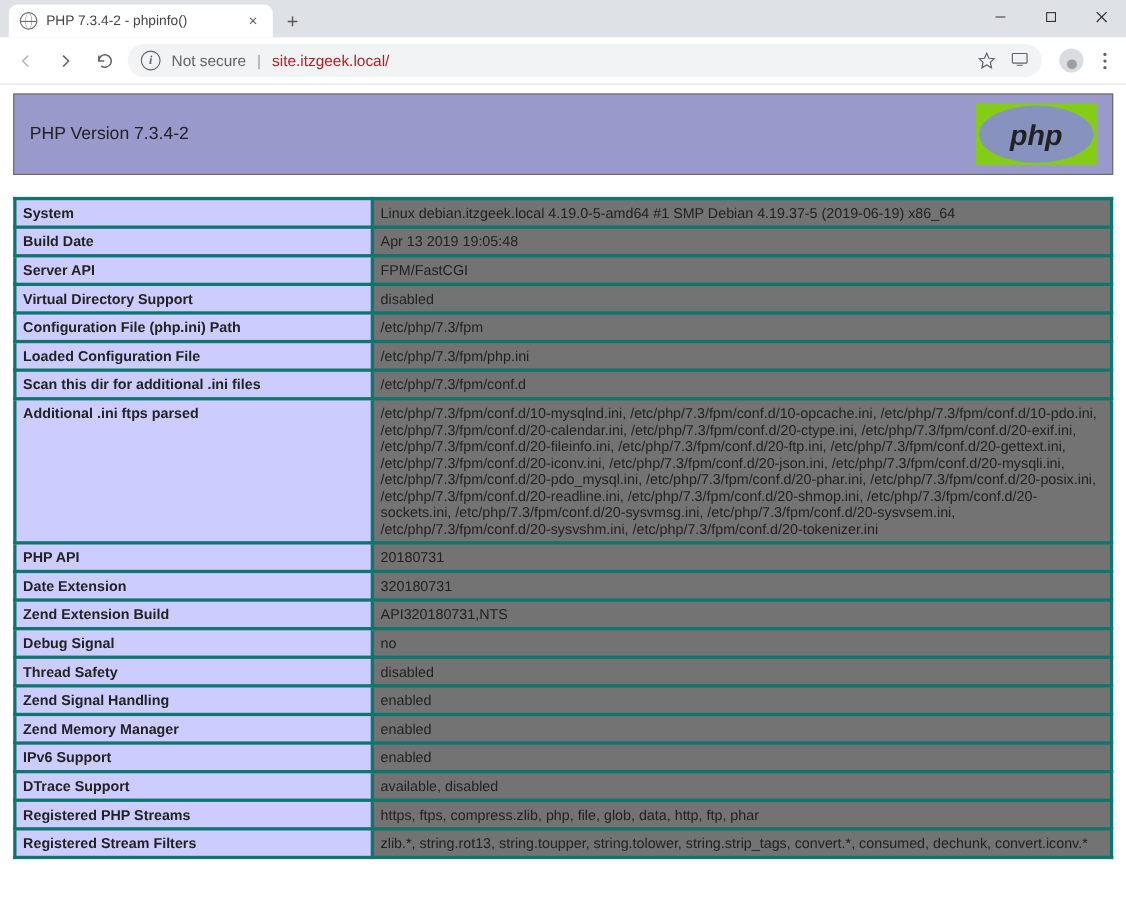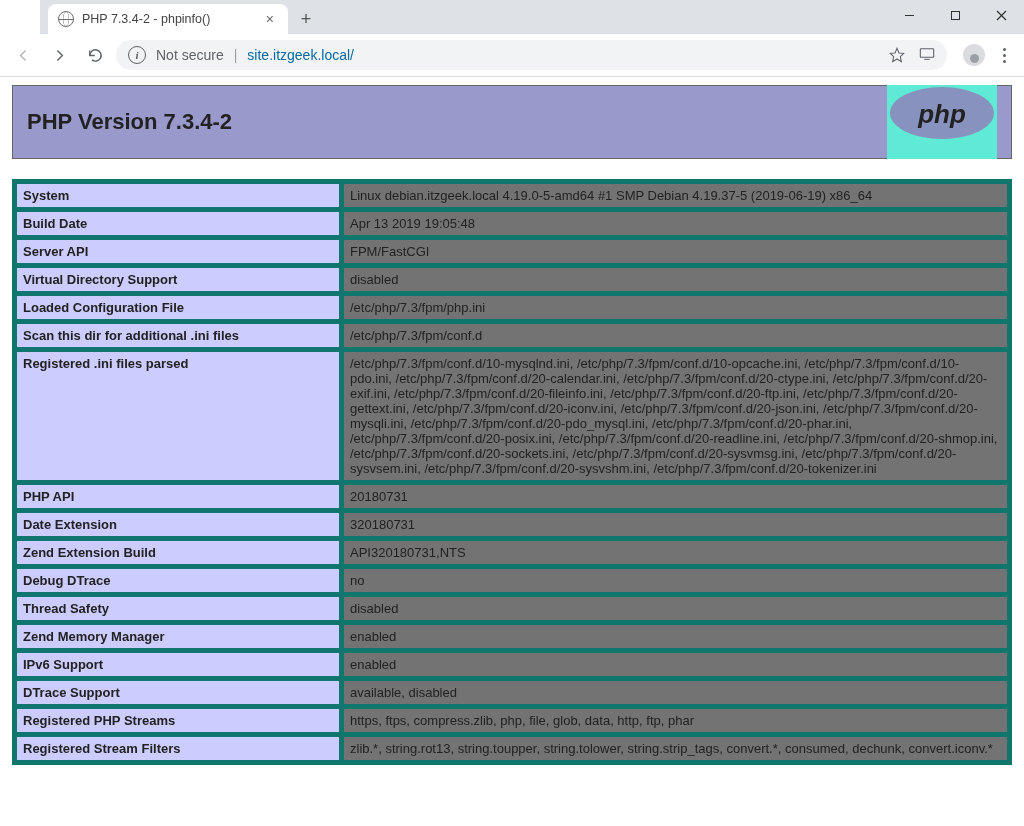--- a/index.html
+++ b/index.html
@@ -11,21 +11,20 @@
     background: #fff;
     overflow: hidden;
   }
   
   .titlebar {
     height: 34px;
     background: #dee1e6;
     display: flex;
     align-items: flex-end;
     position: relative;
-    margin-left: 40px;
   }
   .tab {
     margin-left: 8px;
     height: 30px;
     background: #fff;
     border-top-left-radius: 8px;
     border-top-right-radius: 8px;
     display: flex;
     align-items: center;
     padding: 0 10px;
@@ -104,21 +103,21 @@
     gap:10px;
     color:#5f6368;
     font-size:14px;
   }
   .omni .info {
     width:16px; height:16px; border:1.3px solid #5f6368; border-radius:50%;
     display:flex; align-items:center; justify-content:center;
     font-size:11px; font-family: serif; font-style:italic; font-weight:bold;
   }
   .omni .divider { color:#9aa0a6; }
-  .omni .url { color:#0369a1;}
+  .omni .url { color:#b91c1c;}
   .omni-right { margin-left:auto; display:flex; gap:14px; align-items:center;}
   .star {
     width:16px;height:16px;
   }
   .star svg{width:16px;height:16px;stroke:#5f6368;fill:none;stroke-width:1.6;}
   .screen-icon svg{width:16px;height:14px;stroke:#5f6368;fill:none;stroke-width:1.6;}
   .right-icons {display:flex; gap:14px; align-items:center; padding:0 6px 0 10px;}
   .avatar {
     width:22px;height:22px;border-radius:50%;background:#dadce0;
     display:flex;align-items:flex-end;justify-content:center;overflow:hidden;
@@ -144,39 +143,39 @@
     box-sizing:border-box;
     height:74px;
     margin:0 0 20px 0;
     display:flex;
     align-items:center;
     justify-content:space-between;
     padding:0 14px;
   }
   .hbox h1 {
     margin:0;
-    font-size:22px;
-    font-weight:bold;
+    font-size:16px;
+    font-weight:normal;
     color:#222;
     font-family: Arial, Helvetica, sans-serif;
   }
   .phplogo {
-    width:110px;height:74px;
-    background:#5eead4;
+    width:110px;height:56px;
+    background:#84cc16;
     border: none;
   }
   .phplogo svg{width:110px;height:56px;}
 
   table.info {
     width:100%;
     border-collapse:collapse;
     font-size:13px;
   }
   table.info td {
-    border:5px solid #0f766e;
+    border:3px solid #0f766e;
     padding:4px 6px;
     vertical-align: baseline;
     word-break: break-word;
   }
   td.e {
     background:#ccccff;
     font-weight:bold;
     width:310px;
     color:#222;
   }
@@ -292,52 +291,60 @@
           </tr>
           <tr>
             <td class="e">Server API</td>
             <td class="v">FPM/FastCGI</td>
           </tr>
           <tr>
             <td class="e">Virtual Directory Support</td>
             <td class="v">disabled</td>
           </tr>
           <tr>
+            <td class="e">Configuration File (php.ini) Path</td>
+            <td class="v">/etc/php/7.3/fpm</td>
+          </tr>
+          <tr>
             <td class="e">Loaded Configuration File</td>
             <td class="v">/etc/php/7.3/fpm/php.ini</td>
           </tr>
           <tr>
             <td class="e">Scan this dir for additional .ini files</td>
             <td class="v">/etc/php/7.3/fpm/conf.d</td>
           </tr>
           <tr>
-            <td class="e">Registered .ini files parsed</td>
+            <td class="e">Additional .ini ftps parsed</td>
             <td class="v">/etc/php/7.3/fpm/conf.d/10-mysqlnd.ini, /etc/php/7.3/fpm/conf.d/10-opcache.ini, /etc/php/7.3/fpm/conf.d/10-pdo.ini, /etc/php/7.3/fpm/conf.d/20-calendar.ini, /etc/php/7.3/fpm/conf.d/20-ctype.ini, /etc/php/7.3/fpm/conf.d/20-exif.ini, /etc/php/7.3/fpm/conf.d/20-fileinfo.ini, /etc/php/7.3/fpm/conf.d/20-ftp.ini, /etc/php/7.3/fpm/conf.d/20-gettext.ini, /etc/php/7.3/fpm/conf.d/20-iconv.ini, /etc/php/7.3/fpm/conf.d/20-json.ini, /etc/php/7.3/fpm/conf.d/20-mysqli.ini, /etc/php/7.3/fpm/conf.d/20-pdo_mysql.ini, /etc/php/7.3/fpm/conf.d/20-phar.ini, /etc/php/7.3/fpm/conf.d/20-posix.ini, /etc/php/7.3/fpm/conf.d/20-readline.ini, /etc/php/7.3/fpm/conf.d/20-shmop.ini, /etc/php/7.3/fpm/conf.d/20-sockets.ini, /etc/php/7.3/fpm/conf.d/20-sysvmsg.ini, /etc/php/7.3/fpm/conf.d/20-sysvsem.ini, /etc/php/7.3/fpm/conf.d/20-sysvshm.ini, /etc/php/7.3/fpm/conf.d/20-tokenizer.ini</td>
           </tr>
           <tr>
             <td class="e">PHP API</td>
             <td class="v">20180731</td>
           </tr>
           <tr>
             <td class="e">Date Extension</td>
             <td class="v">320180731</td>
           </tr>
           <tr>
             <td class="e">Zend Extension Build</td>
             <td class="v">API320180731,NTS</td>
           </tr>
           <tr>
-            <td class="e">Debug DTrace</td>
+            <td class="e">Debug Signal</td>
             <td class="v">no</td>
           </tr>
           <tr>
             <td class="e">Thread Safety</td>
             <td class="v">disabled</td>
           </tr>
           <tr>
+            <td class="e">Zend Signal Handling</td>
+            <td class="v">enabled</td>
+          </tr>
+          <tr>
             <td class="e">Zend Memory Manager</td>
             <td class="v">enabled</td>
           </tr>
           <tr>
             <td class="e">IPv6 Support</td>
             <td class="v">enabled</td>
           </tr>
           <tr>
             <td class="e">DTrace Support</td>
             <td class="v">available, disabled</td>

